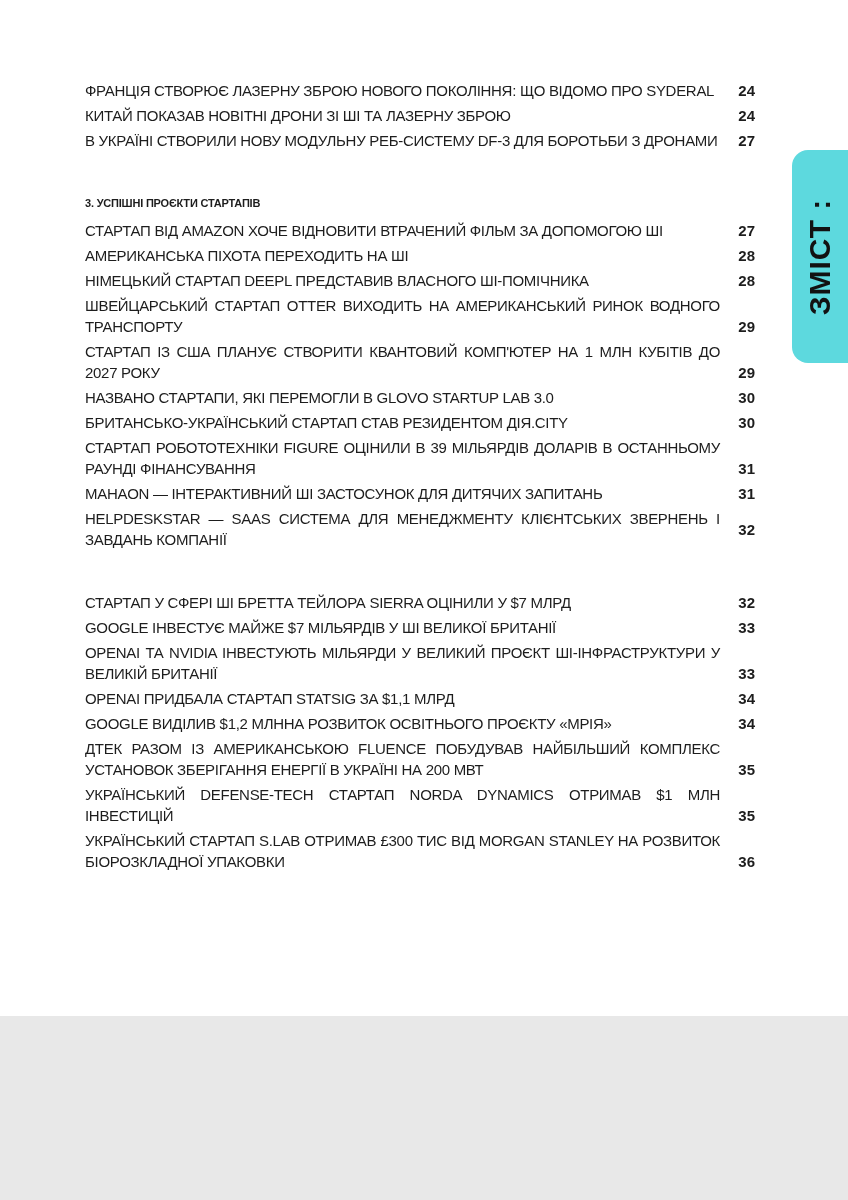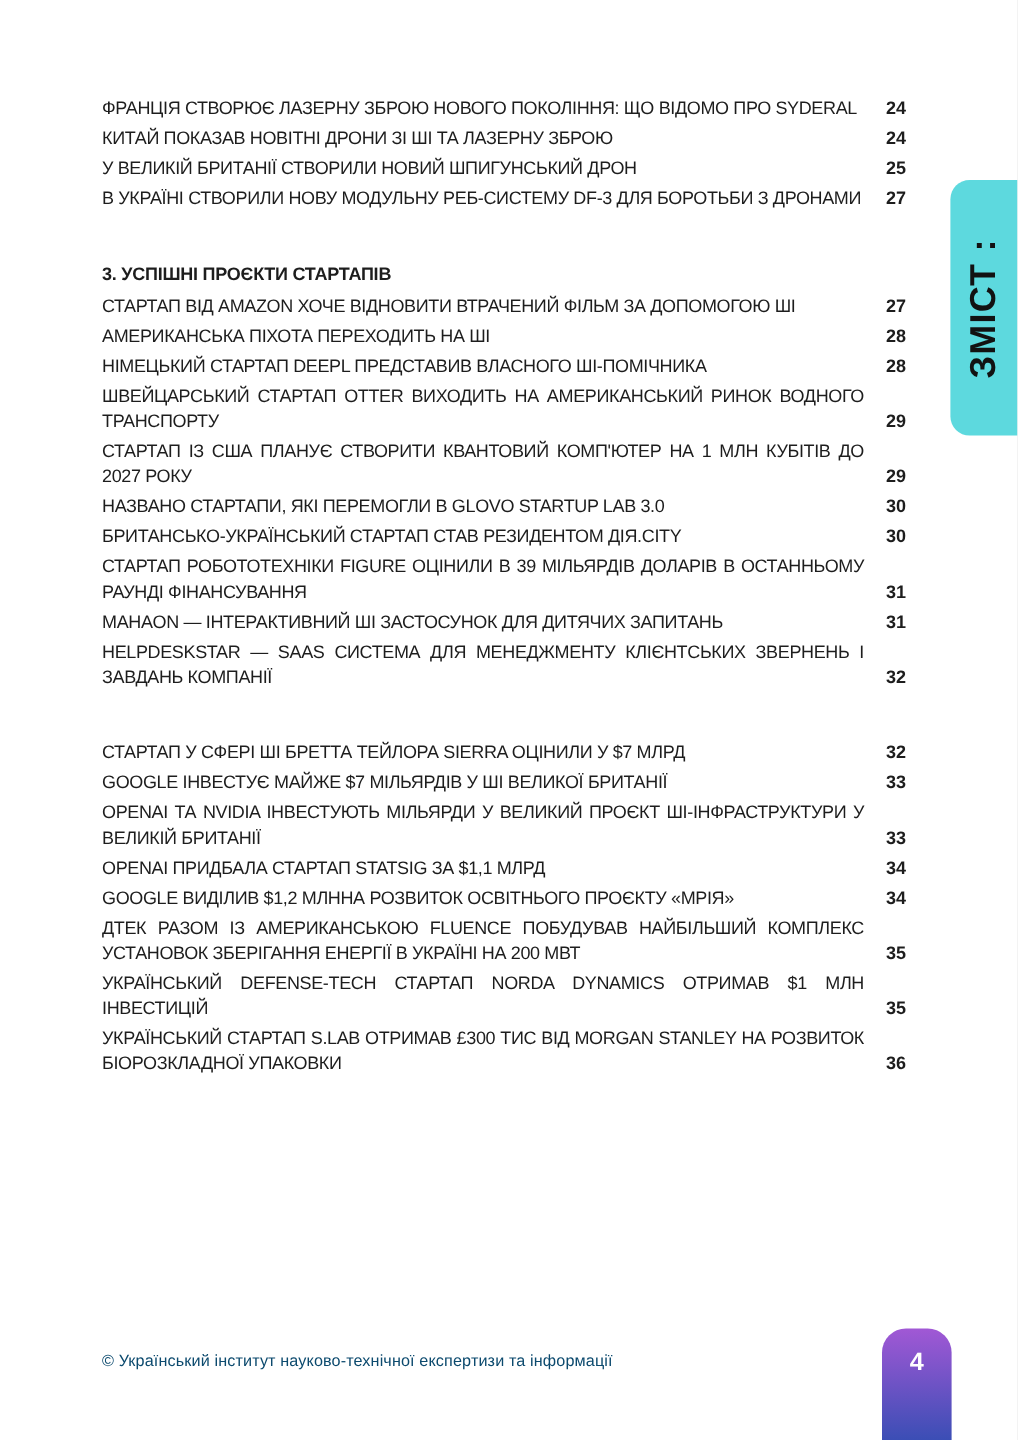--- a/index.html
+++ b/index.html
@@ -1,29 +1,29 @@
 <!DOCTYPE html>
 <html><head>
 <meta charset="utf-8">
 <style>
   html,body { margin:0; padding:0; background:#e8e8e8; }
   .page {
-    position:relative; width:848px; height:1200px; margin:0 auto;
+    position:relative; width:848px; height:1016px; margin:0 auto;
     background:#ffffff; overflow:hidden;
     font-family:"Liberation Sans", sans-serif; color:#1d1d1d;
   }
   .content { position:absolute; left:85px; top:80px; width:670px; }
   .toc-section { margin-top:42px; }
   .toc-section:first-child { margin-top:0; }
   .section-heading {
-    font-size:15px; font-weight:700; line-height:21px;
+    font-size:11px; font-weight:700; line-height:21px;
     letter-spacing:-0.2px; margin:0 0 6px 0;
   }
   .toc-row { display:flex; align-items:flex-end; margin-bottom:4px; }
-  .toc-row.align-first { align-items:flex-end; }
+  .toc-row.align-first { align-items:center; }
   .toc-title {
     flex:1; text-align:justify; font-size:15px; line-height:21px;
     letter-spacing:-0.3px; padding-right:0;
   }
   .toc-page {
     width:35px; text-align:right; font-size:15px; font-weight:700;
     line-height:21px; flex:0 0 35px;
   }
   .side-tab {
     position:absolute; right:0; top:150px; width:56px; height:213px;
@@ -54,24 +54,20 @@
   <div class="content">
 
     <div class="toc-section">
       <div class="toc-row">
         <div class="toc-title">ФРАНЦІЯ СТВОРЮЄ ЛАЗЕРНУ ЗБРОЮ НОВОГО ПОКОЛІННЯ: ЩО ВІДОМО ПРО SYDERAL</div>
         <div class="toc-page">24</div>
       </div>
       <div class="toc-row">
         <div class="toc-title">КИТАЙ ПОКАЗАВ НОВІТНІ ДРОНИ ЗІ ШІ ТА ЛАЗЕРНУ ЗБРОЮ</div>
         <div class="toc-page">24</div>
-      </div>
-      <div class="toc-row">
-        <div class="toc-title">У ВЕЛИКІЙ БРИТАНІЇ СТВОРИЛИ НОВИЙ ШПИГУНСЬКИЙ ДРОН</div>
-        <div class="toc-page">25</div>
       </div>
       <div class="toc-row">
         <div class="toc-title">В УКРАЇНІ СТВОРИЛИ НОВУ МОДУЛЬНУ РЕБ-СИСТЕМУ DF-3 ДЛЯ БОРОТЬБИ З ДРОНАМИ</div>
         <div class="toc-page">27</div>
       </div>
     </div>
 
     <div class="toc-section">
       <h2 class="section-heading">3. УСПІШНІ ПРОЄКТИ СТАРТАПІВ</h2>
       <div class="toc-row">

